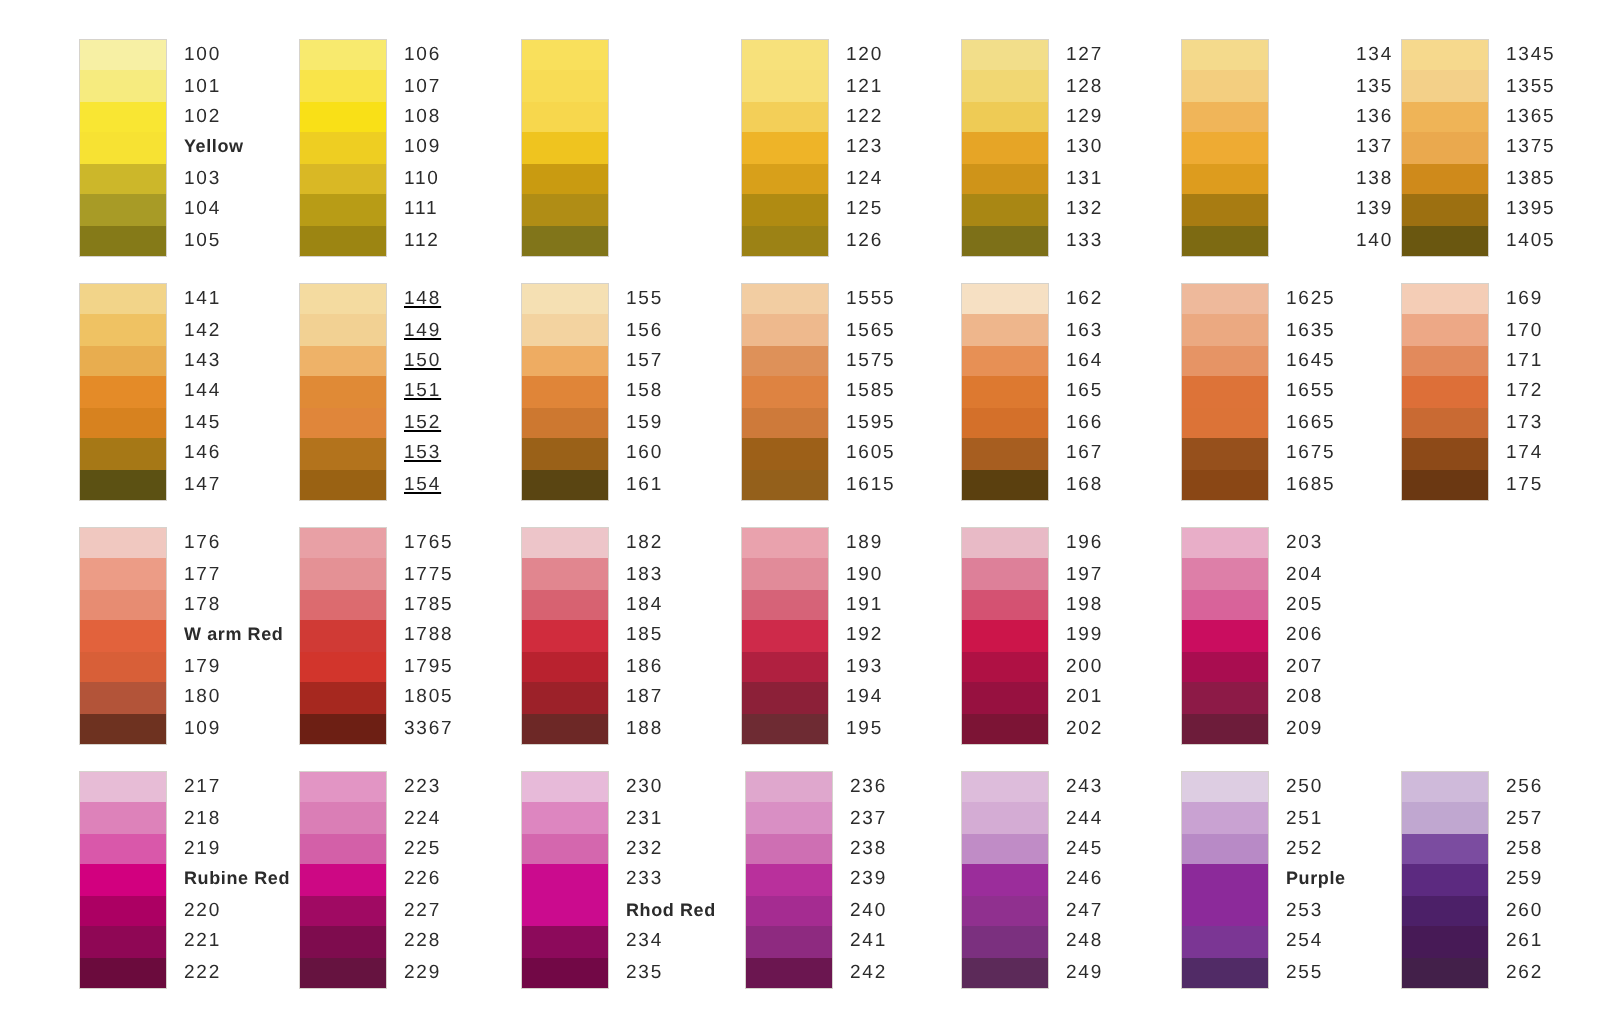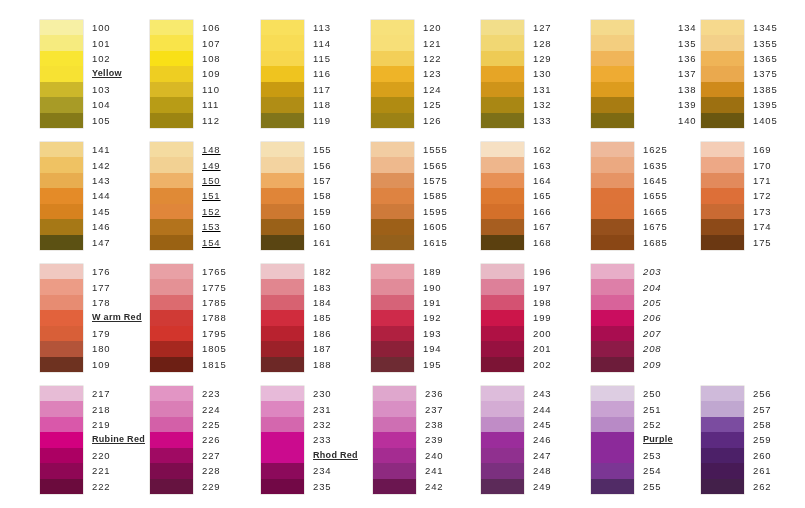--- a/index.html
+++ b/index.html
@@ -56,21 +56,20 @@
     letter-spacing: 0.9px;
     white-space: nowrap;
     height: 15.43px;
     display: flex;
     align-items: center;
   }
   .label.named {
     font-weight: bold;
     letter-spacing: 0.3px;
     font-size: 9px;
-    text-decoration: underline;
   }
 </style>
 </head>
 <body>
 
 <div id="chart">
     <div class="swatch-group" style="left: 40px; top: 20px;">
       <div class="swatch-strip">
         <div class="band" title="100" style="background: rgb(247, 240, 164);"></div>
         <div class="band" title="101" style="background: rgb(246, 235, 127);"></div>
@@ -113,29 +112,20 @@
     <div class="swatch-group" style="left: 261px; top: 20px;">
       <div class="swatch-strip">
         <div class="band" title="113" style="background: rgb(249, 224, 92);"></div>
         <div class="band" title="114" style="background: rgb(248, 220, 85);"></div>
         <div class="band" title="115" style="background: rgb(247, 215, 77);"></div>
         <div class="band" title="116" style="background: rgb(239, 196, 31);"></div>
         <div class="band" title="117" style="background: rgb(201, 155, 17);"></div>
         <div class="band" title="118" style="background: rgb(176, 141, 21);"></div>
         <div class="band" title="119" style="background: rgb(129, 117, 26);"></div>
       </div>
-      <div class="label-col">
-        <div class="label">113</div>
-        <div class="label">114</div>
-        <div class="label">115</div>
-        <div class="label">116</div>
-        <div class="label">117</div>
-        <div class="label">118</div>
-        <div class="label">119</div>
-      </div>
     </div>
     <div class="swatch-group" style="left: 371px; top: 20px;">
       <div class="swatch-strip">
         <div class="band" title="120" style="background: rgb(247, 225, 123);"></div>
         <div class="band" title="121" style="background: rgb(247, 223, 120);"></div>
         <div class="band" title="122" style="background: rgb(243, 207, 88);"></div>
         <div class="band" title="123" style="background: rgb(238, 180, 40);"></div>
         <div class="band" title="124" style="background: rgb(216, 160, 26);"></div>
         <div class="band" title="125" style="background: rgb(176, 139, 18);"></div>
         <div class="band" title="126" style="background: rgb(156, 130, 21);"></div>
@@ -380,21 +370,21 @@
         <div class="band" title="1805" style="background: rgb(166, 40, 31);"></div>
         <div class="band" title="1815" style="background: rgb(109, 31, 20);"></div>
       </div>
       <div class="label-col">
         <div class="label">1765</div>
         <div class="label">1775</div>
         <div class="label">1785</div>
         <div class="label">1788</div>
         <div class="label">1795</div>
         <div class="label">1805</div>
-        <div class="label">1815</div>
+        <div class="label">3367</div>
       </div>
     </div>
     <div class="swatch-group" style="left: 261px; top: 264px;">
       <div class="swatch-strip">
         <div class="band" title="182" style="background: rgb(237, 197, 201);"></div>
         <div class="band" title="183" style="background: rgb(225, 134, 143);"></div>
         <div class="band" title="184" style="background: rgb(215, 98, 113);"></div>
         <div class="band" title="185" style="background: rgb(208, 44, 61);"></div>
         <div class="band" title="186" style="background: rgb(185, 34, 47);"></div>
         <div class="band" title="187" style="background: rgb(156, 33, 41);"></div>
@@ -443,21 +433,21 @@
       <div class="label-col">
         <div class="label">196</div>
         <div class="label">197</div>
         <div class="label">198</div>
         <div class="label">199</div>
         <div class="label">200</div>
         <div class="label">201</div>
         <div class="label">202</div>
       </div>
     </div>
-    <div class="swatch-group" style="left: 591px; top: 264px; font-style: italic;">
+    <div class="swatch-group" style="left: 591px; top: 264px;">
       <div class="swatch-strip">
         <div class="band" title="203" style="background: rgb(232, 174, 200);"></div>
         <div class="band" title="204" style="background: rgb(221, 127, 168);"></div>
         <div class="band" title="205" style="background: rgb(216, 99, 154);"></div>
         <div class="band" title="206" style="background: rgb(202, 13, 95);"></div>
         <div class="band" title="207" style="background: rgb(169, 13, 80);"></div>
         <div class="band" title="208" style="background: rgb(141, 26, 71);"></div>
         <div class="band" title="209" style="background: rgb(109, 28, 58);"></div>
       </div>
       <div class="label-col">

